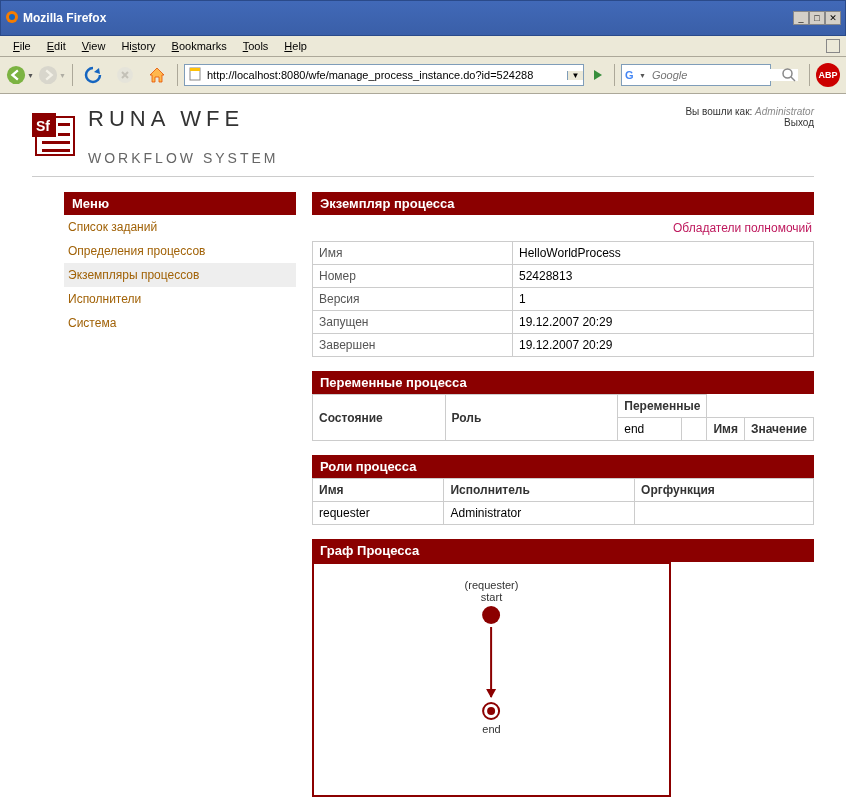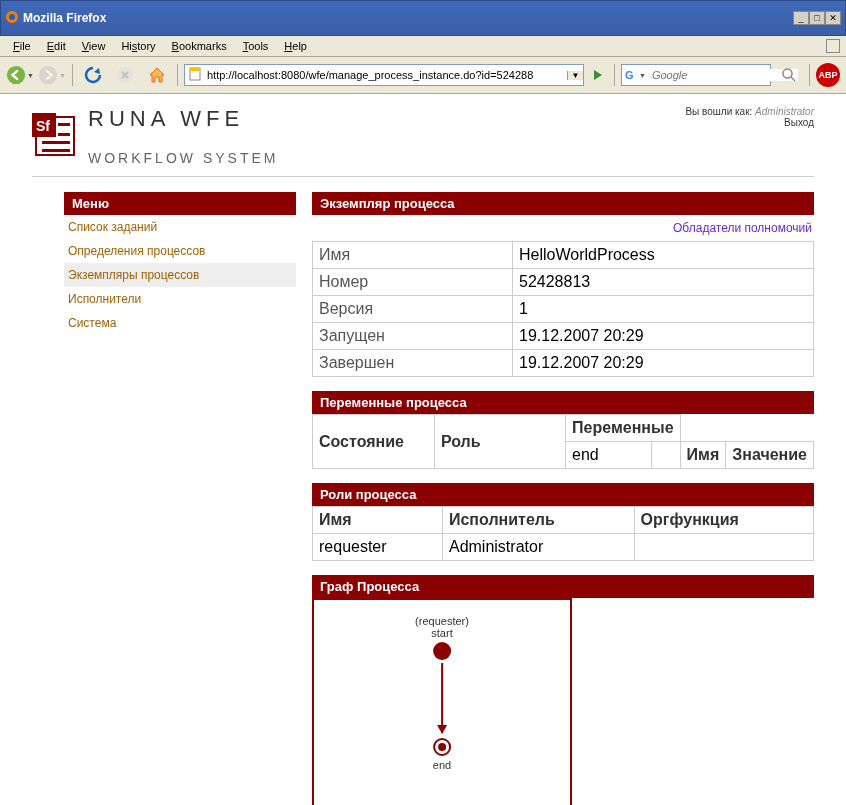--- a/index.html
+++ b/index.html
@@ -48,28 +48,28 @@
 .layout { display: flex; gap: 16px; margin-left: 32px; }
 .sidebar { width: 232px; flex-shrink: 0; }
 .main { flex: 1; }
 
 .panel-title { background: #8b0000; color: #fff; font-weight: bold; padding: 4px 8px; font-size: 13px; }
 .menu-list { list-style: none; }
 .menu-list li { padding: 5px 4px; cursor: pointer; color: #a16207; font-size: 12px; }
 .menu-list li.active { background: #eee; }
 
 .section { margin-bottom: 14px; }
-.section-link { text-align: right; padding: 6px 2px; color: #6d28d9; cursor: pointer; font-size: 12px; }
-
-table.data { width: 100%; border-collapse: collapse; font-size: 16px; }
+.section-link { text-align: right; padding: 6px 2px; color: #be185d; cursor: pointer; font-size: 12px; }
+
+table.data { width: 100%; border-collapse: collapse; font-size: 12px; }
 table.data td, table.data th { border: 1px solid #ccc; padding: 4px 6px; text-align: left; font-weight: normal; }
 table.data th { color: #333; font-weight: bold; }
 table.data .label { width: 200px; color: #555; }
 
-.graph-box { border: 2px solid #8b0000; height: 235px; width: 260px; position: relative; }
+.graph-box { border: 2px solid #8b0000; height: 235px; width: 359px; position: relative; }
 .graph-inner { position: absolute; left: 50%; top: 15px; transform: translateX(-50%); text-align: center; }
 .node-label { font-size: 11px; color: #333; }
 .start-node { width: 18px; height: 18px; background: #8b0000; border-radius: 50%; margin: 3px auto; }
 .arrow-line { width: 2px; height: 70px; background: #8b0000; margin: 0 auto; position: relative; }
 .arrow-head { position: absolute; bottom: -1px; left: -4px; width: 0; height: 0; border-left: 5px solid transparent; border-right: 5px solid transparent; border-top: 9px solid #8b0000; }
 .end-node { width: 18px; height: 18px; border: 2px solid #8b0000; border-radius: 50%; margin: 5px auto 3px; display: flex; align-items: center; justify-content: center; }
 .end-node-inner { width: 8px; height: 8px; background: #8b0000; border-radius: 50%; }
 
 
 .statusbar { background: #ece9d8; border-top: 1px solid #aca899; display: flex; justify-content: space-between; align-items: center; padding: 2px 6px; height: 22px; }

